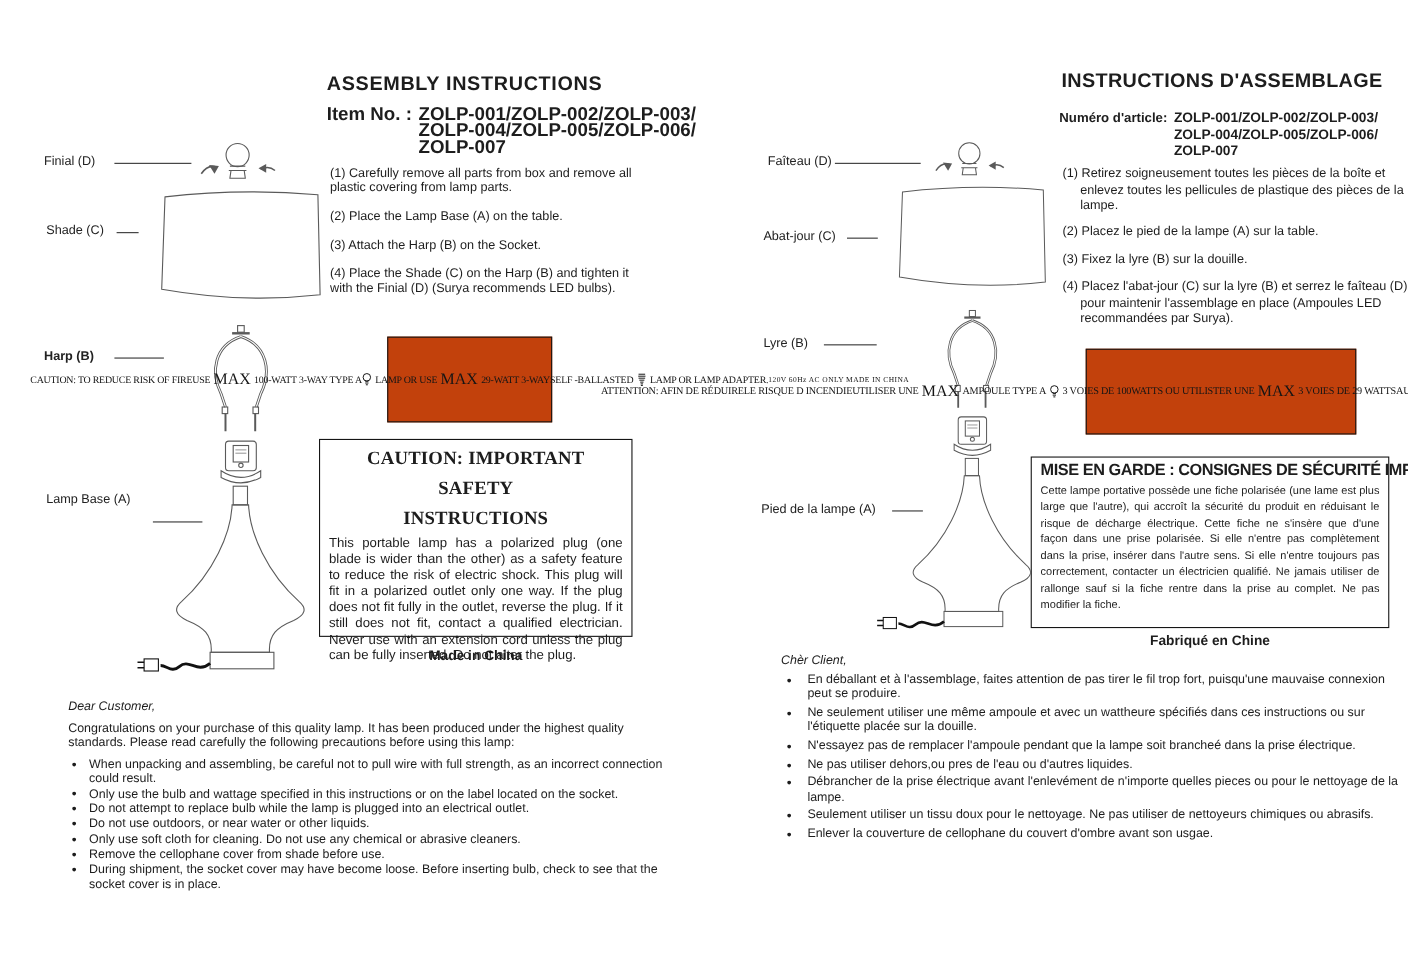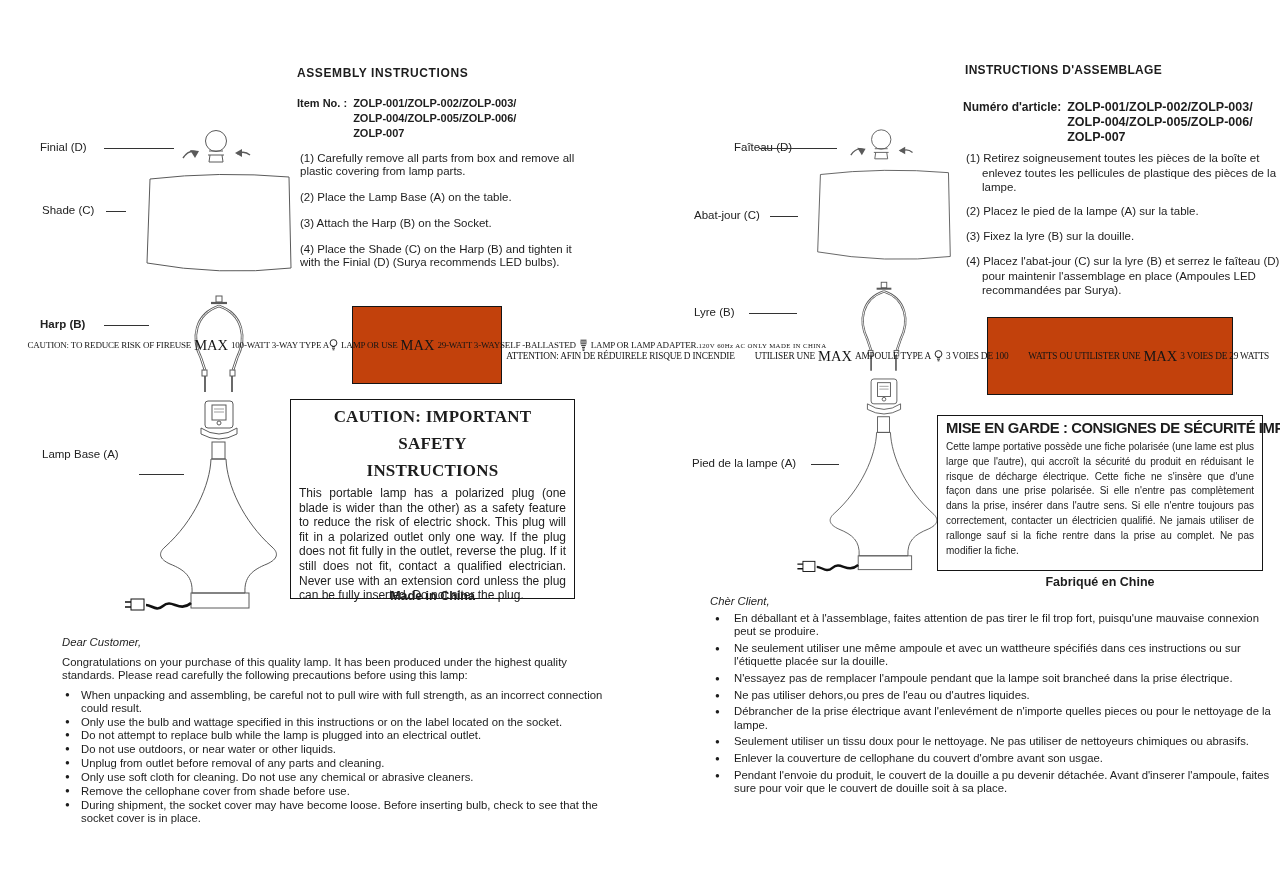--- a/index.html
+++ b/index.html
@@ -2,23 +2,23 @@
 <html><head>
 <meta charset="utf-8">
 <style>
   html,body{margin:0;padding:0;}
   body{
     width:1280px;height:890px;position:relative;background:#ffffff;
     font-family:"Liberation Sans",sans-serif;color:#1d1d1d;overflow:hidden;
   }
   .abs{position:absolute;}
   
-  .page-title{font-size:12px;font-weight:bold;letter-spacing:.6px;white-space:nowrap;}
-  
-  .item-row{display:flex;font-weight:bold;font-size:11px;line-height:15px;}
+  .page-title{font-size:18px;font-weight:bold;letter-spacing:.6px;white-space:nowrap;}
+  
+  .item-row{display:flex;font-weight:bold;font-size:17px;line-height:15px;}
   .item-label{white-space:nowrap;margin-right:6px;}
   .item-lines div{white-space:nowrap;}
   
   .step{font-size:11.5px;line-height:13px;width:276px;}
   .step-fr{font-size:11.5px;line-height:14.5px;width:304px;padding-left:16px;text-indent:-16px;}
   
   .part-label{font-size:11.5px;white-space:nowrap;color:#222;}
   .lead-line{border-top:1.2px solid #333;height:0;}
   
   svg.lamp{overflow:visible;}
@@ -144,36 +144,35 @@
     <svg class="glyph" width="9" height="12" viewBox="0 0 9 12">
         <g stroke="#151515" fill="none" stroke-width="0.9">
           <path d="M1.5,1.2 H7.5 M1.2,3 H7.8 M1.5,4.8 H7.5 M2.2,6.6 H6.8 M3,8.4 H6 M3.4,10 H5.6 M3.6,11.4 H5.4"></path>
         </g>
       </svg>
     <span>LAMP OR LAMP ADAPTER.</span>
   </div>
   <div class="fire-line tiny">120V 60Hz  AC  ONLY  MADE  IN CHINA</div>
 </div>
 
-<div class="abs safety-box" style="left:290px;top:399px;width:285px;height:200px;">
+<div class="abs safety-box" style="left:290px;top:399px;width:285px;height:180px;">
   <div class="safety-title-en">CAUTION: IMPORTANT SAFETY</div>
   <div class="safety-title-en">INSTRUCTIONS</div>
   <div class="safety-body">This portable lamp has a polarized plug (one blade is wider than the other) as a safety feature to reduce the risk of electric shock. This plug will fit in a polarized outlet only one way. If the plug does not fit fully in the outlet, reverse the plug. If it still does not fit, contact a qualified electrician. Never use with an extension cord unless the plug can be fully inserted. Do not alter the plug.</div>
 </div>
 <div class="abs made-in" style="left:290px;top:589px;width:285px;">Made in China</div>
 
 <div class="abs customer" style="left:62px;top:636px;width:556px;">
   <div class="salutation">Dear Customer,</div>
   <div class="intro">Congratulations on your purchase of this quality lamp. It has been produced under the highest quality standards. Please read carefully the following precautions before using this lamp:</div>
   <ul class="prec">
     <li>When unpacking and assembling, be careful not to pull wire with full strength, as an incorrect connection could result.</li>
     <li>Only use the bulb and wattage specified in this instructions or on the label located on the socket.</li>
     <li>Do not attempt to replace bulb while the lamp is plugged into an electrical outlet.</li>
     <li>Do not use outdoors, or near water or other liquids.</li>
-    <li>Unplug from outlet before removal of any parts and cleaning.</li>
     <li>Only use soft cloth for cleaning. Do not use any chemical or abrasive cleaners.</li>
     <li>Remove the cellophane cover from shade before use.</li>
     <li>During shipment, the socket cover may have become loose. Before inserting bulb, check to see that the socket cover is in place.</li>
   </ul>
 </div>
 
 <div class="abs page-title" style="left:965px;top:63px;letter-spacing:.3px;">INSTRUCTIONS D'ASSEMBLAGE</div>
 
 <div class="abs item-row" style="left:963px;top:100px;font-size:12px;">
   <div class="item-label">Numéro d'article:</div>
@@ -182,34 +181,34 @@
     <div>ZOLP-004/ZOLP-005/ZOLP-006/</div>
     <div>ZOLP-007</div>
   </div>
 </div>
 
 <div class="abs step-fr" style="left:966px;top:151px;">(1) Retirez soigneusement toutes les pièces de la boîte et enlevez toutes les pellicules de plastique des pièces de la lampe.</div>
 <div class="abs step-fr" style="left:966px;top:204px;">(2) Placez le pied de la lampe (A) sur la table.</div>
 <div class="abs step-fr" style="left:966px;top:229px;">(3) Fixez la lyre (B) sur la douille.</div>
 <div class="abs step-fr" style="left:966px;top:254px;">(4) Placez l'abat-jour (C) sur la lyre (B) et serrez le faîteau (D) pour maintenir l'assemblage en place (Ampoules LED recommandées par Surya).</div>
 
-<div class="abs part-label" style="left:734px;top:141px;">Faîteau (D)</div>
+<div class="abs part-label" style="left:698px;top:141px;">Faîteau (D)</div>
 <div class="abs lead-line" style="left:759px;top:148px;width:78px;"></div>
 <div class="abs part-label" style="left:694px;top:209px;">Abat-jour (C)</div>
 <div class="abs lead-line" style="left:770px;top:216px;width:28px;"></div>
 <div class="abs part-label" style="left:694px;top:306px;">Lyre (B)</div>
 <div class="abs lead-line" style="left:749px;top:313px;width:48px;"></div>
 <div class="abs part-label" style="left:692px;top:457px;">Pied de la lampe (A)</div>
 <div class="abs lead-line" style="left:811px;top:464px;width:28px;"></div>
 
 <svg class="abs lamp" style="left:792px;top:122px;" width="172" height="455" viewBox="0 0 175 494">
   <use href="#lamp-art"></use>
 </svg>
 
-<div class="abs fire-box fr" style="left:987px;top:317px;width:246px;height:78px;gap:20px;">
+<div class="abs fire-box fr" style="left:987px;top:317px;width:246px;height:78px;">
   <div class="fire-line">ATTENTION:   AFIN DE RÉDUIRELE RISQUE D INCENDIE</div>
   <div class="fire-line">
     <span>UTILISER UNE</span>
     <span class="max">MAX</span>
     <span>AMPOULE  TYPE  A</span>
     <svg class="glyph" width="9" height="12" viewBox="0 0 9 12">
         <g stroke="#151515" fill="none" stroke-width="0.9">
           <circle cx="4.5" cy="4" r="3.4"></circle>
           <path d="M3,7.6 L6,7.6 M3,9.2 L6,9.2 M3.6,10.8 L5.4,10.8"></path>
         </g>
@@ -242,15 +241,14 @@
 <div class="abs customer-fr" style="left:710px;top:595px;width:562px;">
   <div class="salutation" style="margin-bottom:4px;">Chèr Client,</div>
   <ul class="prec">
     <li>En déballant et à l'assemblage, faites attention de pas tirer le fil trop fort, puisqu'une mauvaise connexion peut se produire.</li>
     <li>Ne seulement utiliser une même ampoule et avec un wattheure spécifiés dans ces instructions ou sur l'étiquette placée sur la douille.</li>
     <li>N'essayez pas de remplacer l'ampoule pendant que la lampe soit brancheé dans la prise électrique.</li>
     <li>Ne pas utiliser dehors,ou pres de l'eau ou d'autres liquides.</li>
     <li>Débrancher de la prise électrique avant l'enlevément de n'importe quelles  pieces ou pour le nettoyage de la lampe.</li>
     <li>Seulement utiliser un tissu doux pour le nettoyage. Ne pas utiliser de nettoyeurs chimiques ou abrasifs.</li>
     <li>Enlever la couverture de cellophane du couvert d'ombre avant son usgae.</li>
-    <li>Pendant l'envoie du produit, le couvert de la douille a pu devenir détachée. Avant d'inserer l'ampoule, faites sure pour voir que le couvert de douille soit à sa place.</li>
   </ul>
 </div>
 
 </body></html>

